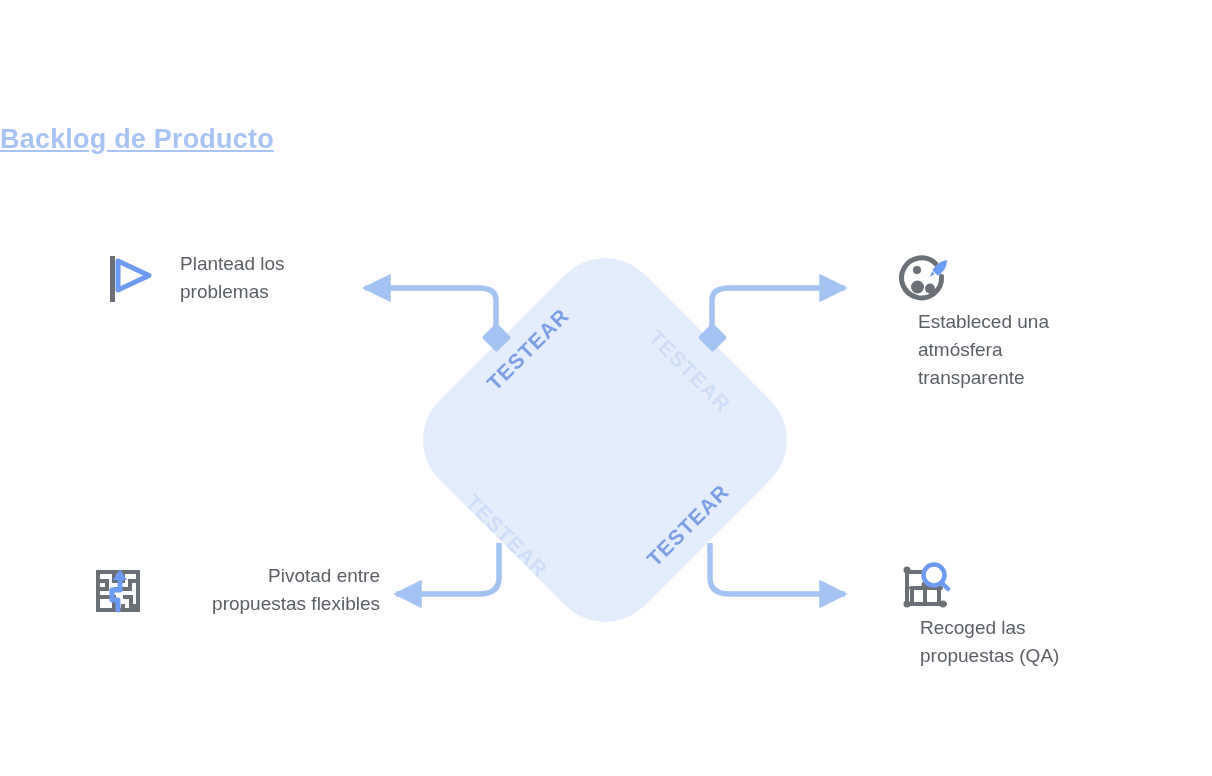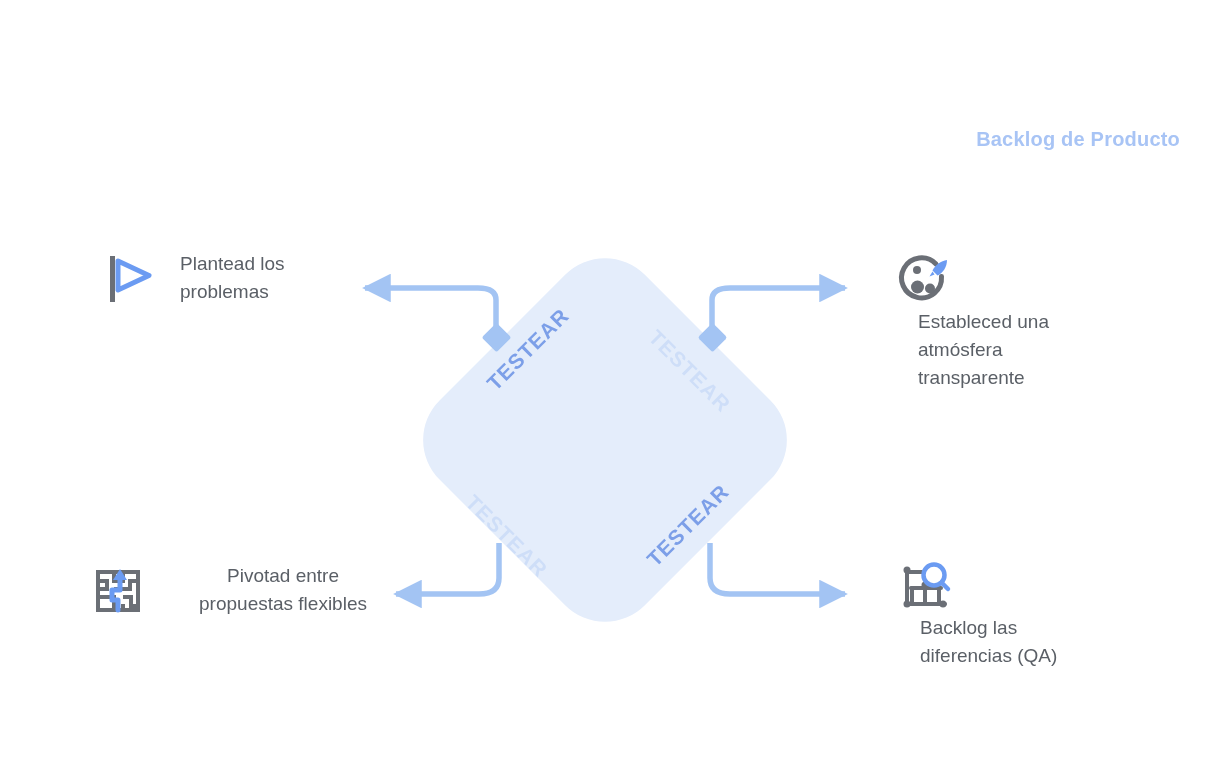--- a/index.html
+++ b/index.html
@@ -22,26 +22,27 @@
     width: 1212px;
     height: 776px;
   }
 
   
   #title {
     position: absolute;
     left: 0;
     top: 120px;
     width: 1180px;
-    text-align: right;
-    font-size: 20px;
+    text-align: left;
+    font-size: 27px;
     font-weight: bold;
     letter-spacing: 0.2px;
     color: #a8c4f5;
     line-height: 38px;
+    text-decoration: underline;
   }
 
   
   #diamond-wrap {
     position: absolute;
     left: 605px;
     top: 440px;
     width: 0; height: 0;
   }
   #diamond {
@@ -124,21 +125,21 @@
     top: 250px;
     width: 250px;
   }
   #item-tl .item-label { margin-left: 24px; width: 170px; text-align: left; }
 
   #item-bl {
     left: 90px;
     top: 562px;
     width: 290px;
   }
-  #item-bl .item-label { margin-left: 40px; width: 210px; text-align: center; }
+  #item-bl .item-label { margin-left: 40px; width: 210px; text-align: right; }
 
   
   #item-tr {
     left: 896px;
     top: 252px;
     width: 260px;
   }
   #item-tr .item-label { margin-left: 22px; width: 180px; text-align: left; }
 
   #item-br {
@@ -241,16 +242,16 @@
           <path d="M 41 30 L 41 46"></path>
         </g>
         <circle cx="9" cy="12" r="3.5" fill="#6b6f76"></circle>
         <circle cx="27" cy="27" r="3.5" fill="#6b6f76"></circle>
         <circle cx="9" cy="46" r="3.5" fill="#6b6f76"></circle>
         <circle cx="45" cy="46" r="3.5" fill="#6b6f76"></circle>
         <circle cx="36" cy="17" r="10.5" fill="none" stroke="#6b9bf2" stroke-width="4.5"></circle>
         <path d="M 43.5 24.5 L 50 31" stroke="#6b9bf2" stroke-width="4.5" stroke-linecap="round"></path>
       </svg>
     </div>
-    <div class="item-label">Backlog las diferencias (QA)</div>
+    <div class="item-label">Recoged las propuestas (QA)</div>
   </div>
 
 </div>
 
 </body></html>

